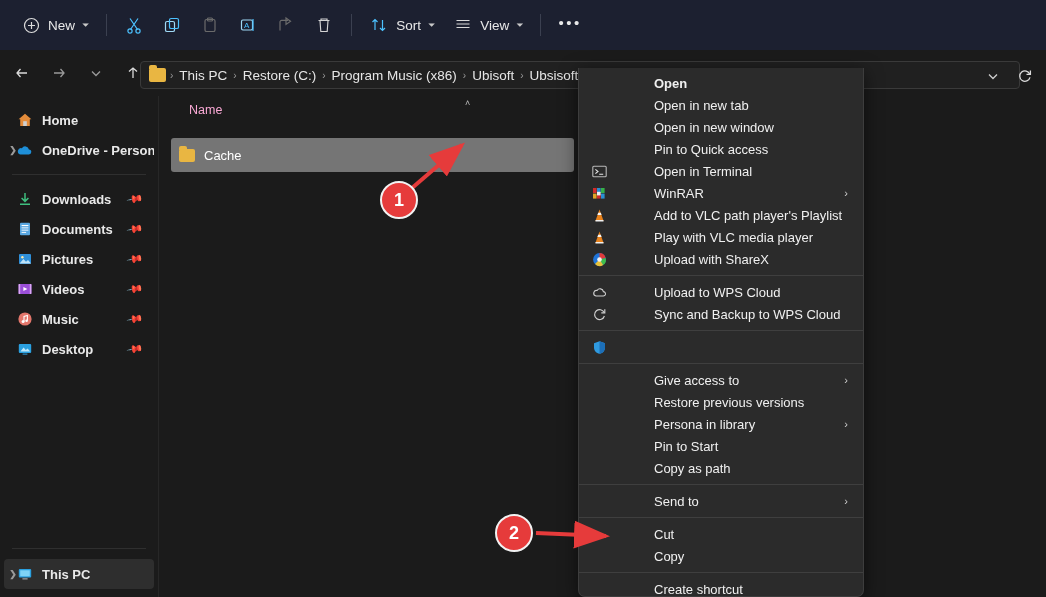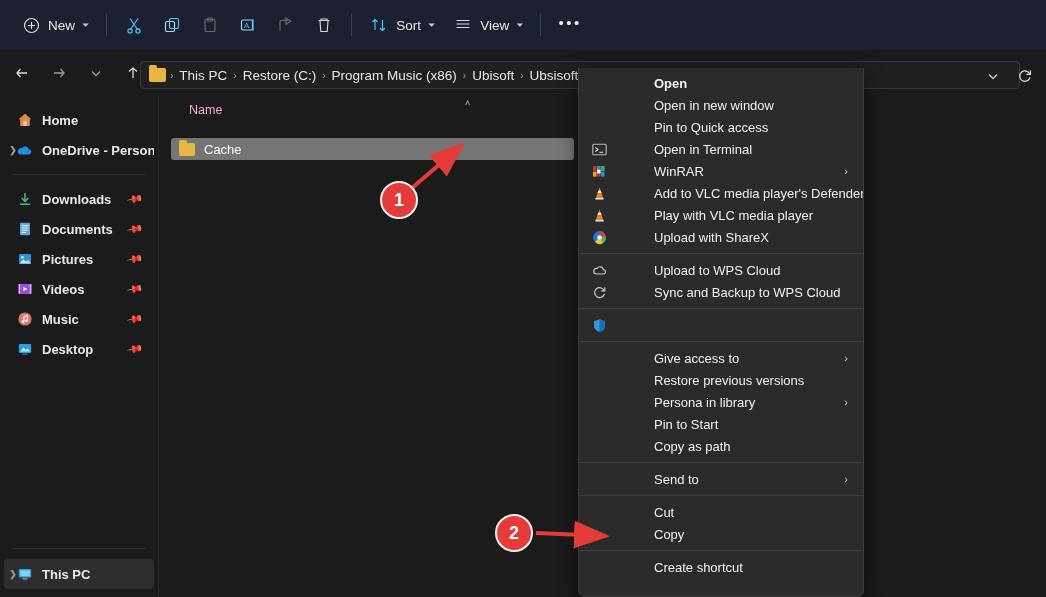--- a/index.html
+++ b/index.html
@@ -79,21 +79,21 @@
   .side-thispc { position: absolute; left: 0; right: 0; bottom: 8px; }
 
   
   .filepane { position: absolute; left: 160px; top: 96px; right: 0; bottom: 0; background: #1b1b1b; }
   .colhdr { position: relative; height: 28px; display: flex; align-items: center; }
   .col-name { position: absolute; left: 29px; color: #f9a8d4; font-size: 12.5px; }
   .col-sortcaret { position: absolute; left: 305px; top: 2px; color: #b9b9b9; font-size: 9px; }
   .col-vsep { position: absolute; left: 430px; top: 5px; width: 1px; height: 17px; background: #3a3a3a; }
   .col-date { position: absolute; left: 437px; color: #cfcfcf; font-size: 12.5px; }
   .row {
-    position: absolute; left: 11px; top: 42px; width: 403px; height: 22px;
+    position: absolute; left: 11px; top: 42px; width: 403px; height: 34px;
     background: #757575; border-radius: 3px; display: flex; align-items: center;
   }
   .row-ico {
     width: 16px; height: 13px; background: #e9b642; border-radius: 2px;
     margin-left: 8px; margin-right: 9px; position: relative; flex: none;
   }
   .row-ico:before {
     content:""; position:absolute; left:0; top:-3px; width:8px; height:4px;
     background:#e9b642; border-radius:2px 2px 0 0;
   }
@@ -402,20 +402,24 @@
   </div>
 
   <div class="ctxmenu">
 
     <div class="mi">
       <span class="mi-ico"></span>
       <span class="mi-label bold">Open</span>
     </div>
     <div class="mi">
       <span class="mi-ico"></span>
+      <span class="mi-label">Open in new tab</span>
+    </div>
+    <div class="mi">
+      <span class="mi-ico"></span>
       <span class="mi-label">Open in new window</span>
     </div>
     <div class="mi">
       <span class="mi-ico"></span>
       <span class="mi-label">Pin to Quick access</span>
     </div>
     <div class="mi">
       <span class="mi-ico">
         <svg width="15" height="15" viewBox="0 0 15 15">
             <rect x="0.8" y="2.2" width="13.4" height="10.6" rx="1" fill="none" stroke="#b9b9b9" stroke-width="1.1"></rect>
@@ -440,21 +444,21 @@
       <span class="mi-arrow">›</span>
     </div>
     <div class="mi">
       <span class="mi-ico">
         <svg width="15" height="15" viewBox="0 0 15 15">
             <path d="M7.5 1.6 11.6 13H3.4z" fill="#e8821c"></path>
             <path d="M6.2 4.8h2.6l.8 2.2H5.4z" fill="#f5f5f5"></path>
             <rect x="3.4" y="12" width="8.2" height="1.6" rx="0.6" fill="#f0f0f0"></rect>
           </svg>
       </span>
-      <span class="mi-label">Add to VLC media player's Defender</span>
+      <span class="mi-label">Add to VLC path player's Playlist</span>
     </div>
     <div class="mi">
       <span class="mi-ico">
         <svg width="15" height="15" viewBox="0 0 15 15">
             <path d="M7.5 1.6 11.6 13H3.4z" fill="#e8821c"></path>
             <path d="M6.2 4.8h2.6l.8 2.2H5.4z" fill="#f5f5f5"></path>
             <rect x="3.4" y="12" width="8.2" height="1.6" rx="0.6" fill="#f0f0f0"></rect>
           </svg>
       </span>
       <span class="mi-label">Play with VLC media player</span>

